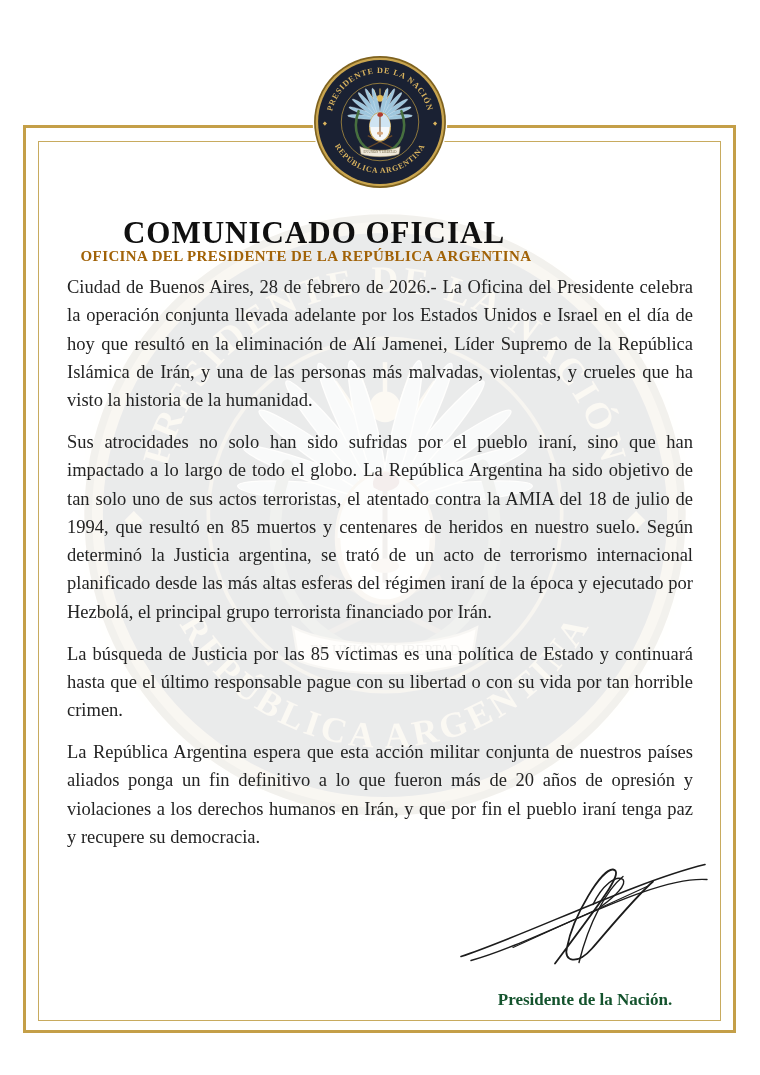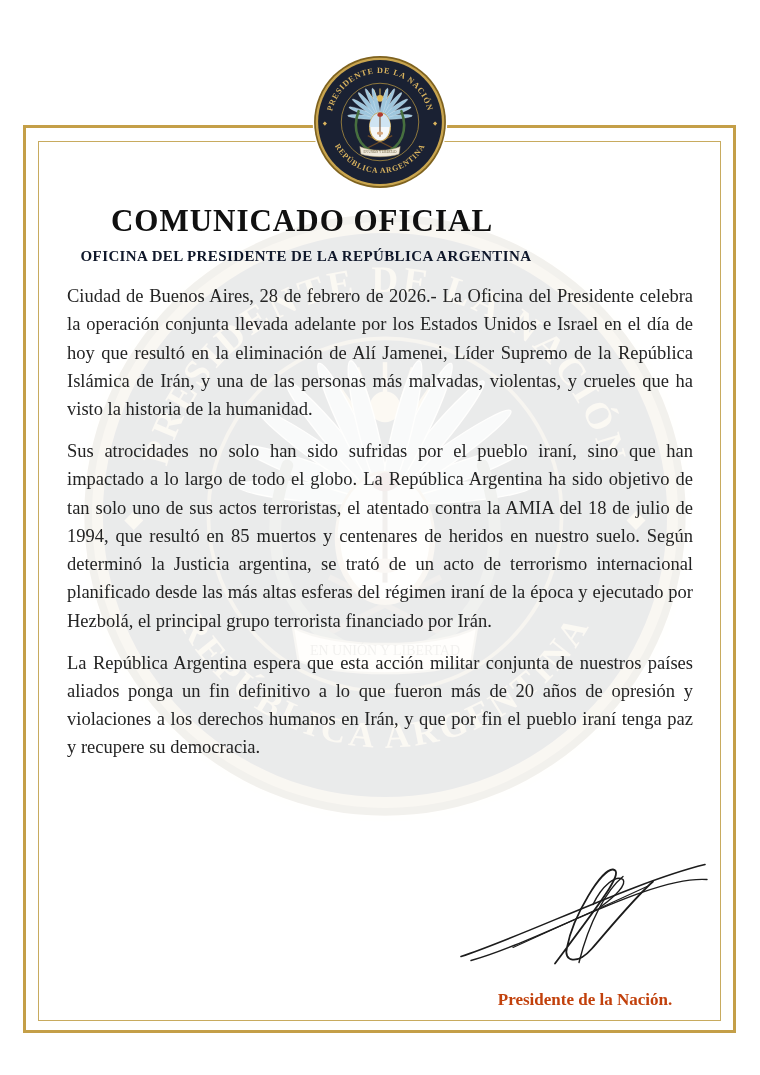--- a/index.html
+++ b/index.html
@@ -9,34 +9,34 @@
   .watermark { position:absolute; left:75px; top:205px; width:620px; height:620px;
                opacity:0.085; filter:grayscale(30%) sepia(25%); pointer-events:none; }
 
   .frame-outer { position:absolute; left:23px; top:125px; width:713px; height:908px;
                  border:3px solid #C49F48; box-sizing:border-box; }
   .frame-inner { position:absolute; left:38px; top:141px; width:683px; height:880px;
                  border:1px solid #C8AB5F; box-sizing:border-box; }
 
   .seal-wrap { position:absolute; left:312px; top:54px; width:136px; height:136px; }
 
-  .title { position:absolute; left:0; top:203px; width:604px; margin:0; text-align:center;
+  .title { position:absolute; left:0; top:203px; width:604px; margin:12px; text-align:center;
            font-size:31px; font-weight:bold; letter-spacing:1px; color:#101010; }
   .subtitle { position:absolute; left:0; top:248px; width:612px; margin:0; text-align:center;
-              font-size:15px; font-weight:bold; letter-spacing:0.4px; color:#0f172a; }
+              font-size:15px; font-weight:bold; letter-spacing:0.4px; color:#a16207; }
 
-  .body-text { position:absolute; left:67px; top:282px; width:626px;
+  .body-text { position:absolute; left:67px; top:273px; width:626px;
                font-size:18.5px; line-height:28.3px; color:#242424; text-align:justify; }
   .body-text p { margin:0 0 13.5px 0; }
 
   .sig-scrawl { position:absolute; left:455px; top:858px; width:255px; height:108px; }
   .sig-name  { position:absolute; left:465px; top:968px; width:240px; text-align:center;
                font-weight:bold; font-size:17px; color:#1b1b1b; }
   .sig-title { position:absolute; left:465px; top:990px; width:240px; text-align:center;
-               font-weight:bold; font-size:17px; color:#c2410c; }
+               font-weight:bold; font-size:17px; color:#14532d; }
 </style>
 </head>
 <body>
 
 <svg width="0" height="0" style="position:absolute" aria-hidden="true">
   <defs>
     <symbol id="seal-sym" viewBox="0 0 200 200">
       <circle cx="100" cy="100" r="99" fill="#ffffff"></circle>
       <circle cx="100" cy="100" r="97" fill="#7E621F"></circle>
       <circle cx="100" cy="100" r="94.5" fill="#C9A54F"></circle>
@@ -99,20 +99,21 @@
   <svg class="seal-wrap" viewBox="0 0 200 200">
     <use href="#seal-sym"></use>
   </svg>
 
   <h1 class="title">COMUNICADO OFICIAL</h1>
   <h2 class="subtitle">OFICINA DEL PRESIDENTE DE LA REPÚBLICA ARGENTINA</h2>
 
   <div class="body-text">
     <p>Ciudad de Buenos Aires, 28 de febrero de 2026.- La Oficina del Presidente celebra la operación conjunta llevada adelante por los Estados Unidos e Israel en el día de hoy que resultó en la eliminación de Alí Jamenei, Líder Supremo de la República Islámica de Irán, y una de las personas más malvadas, violentas, y crueles que ha visto la historia de la humanidad.</p>
     <p>Sus atrocidades no solo han sido sufridas por el pueblo iraní, sino que han impactado a lo largo de todo el globo. La República Argentina ha sido objetivo de tan solo uno de sus actos terroristas, el atentado contra la AMIA del 18 de julio de 1994, que resultó en 85 muertos y centenares de heridos en nuestro suelo. Según determinó la Justicia argentina, se trató de un acto de terrorismo internacional planificado desde las más altas esferas del régimen iraní de la época y ejecutado por Hezbolá, el principal grupo terrorista financiado por Irán.</p>
+    <p>La búsqueda de Justicia por las 85 víctimas es una política de Estado y continuará hasta que el último responsable pague con su libertad o con su vida por tan horrible crimen.</p>
     <p>La República Argentina espera que esta acción militar conjunta de nuestros países aliados ponga un fin definitivo a lo que fueron más de 20 años de opresión y violaciones a los derechos humanos en Irán, y que por fin el pueblo iraní tenga paz y recupere su democracia.</p>
   </div>
 
   <svg class="sig-scrawl" viewBox="0 0 255 105">
     <g fill="none" stroke="#1c1c1c" stroke-linecap="round">
       <path d="M6,97 C70,76 180,22 250,5" stroke-width="1.6"></path>
       <path d="M16,101 C85,82 195,16 252,20" stroke-width="1.4"></path>
       <path d="M100,104 C146,42 170,12 158,10 C147,9 118,56 112,88 C108,102 122,106 137,89 C156,67 180,38 198,22" stroke-width="1.8"></path>
       <path d="M124,103 C134,62 152,30 168,17" stroke-width="1.4"></path>
       <path d="M138,45 C147,26 161,15 168,20 C172,25 160,37 146,47" stroke-width="1.5"></path>

